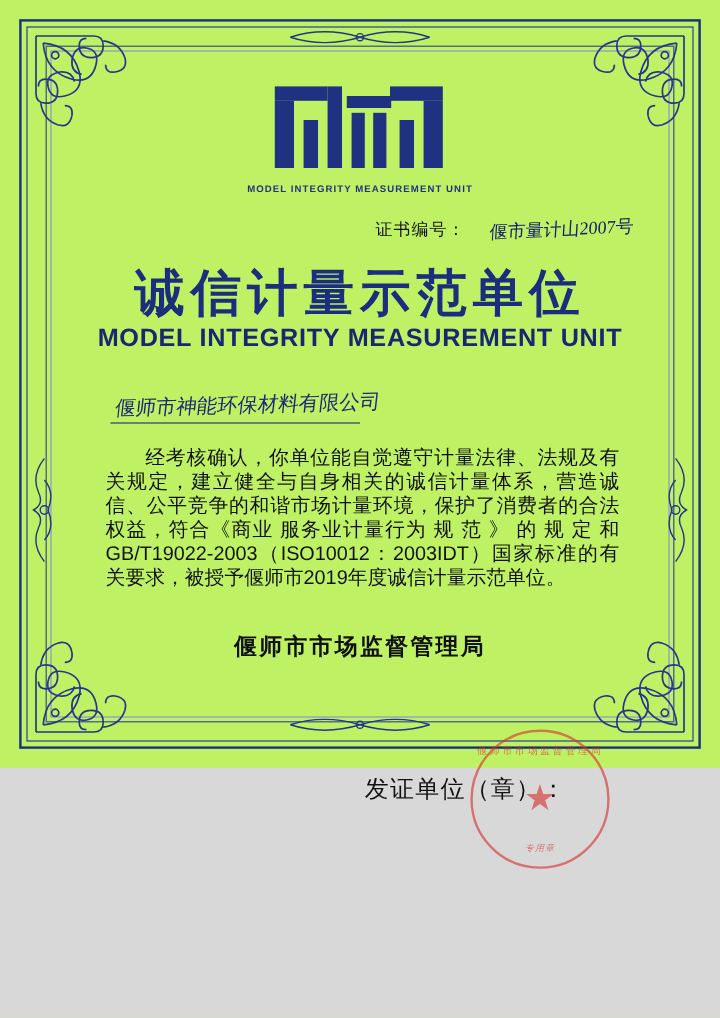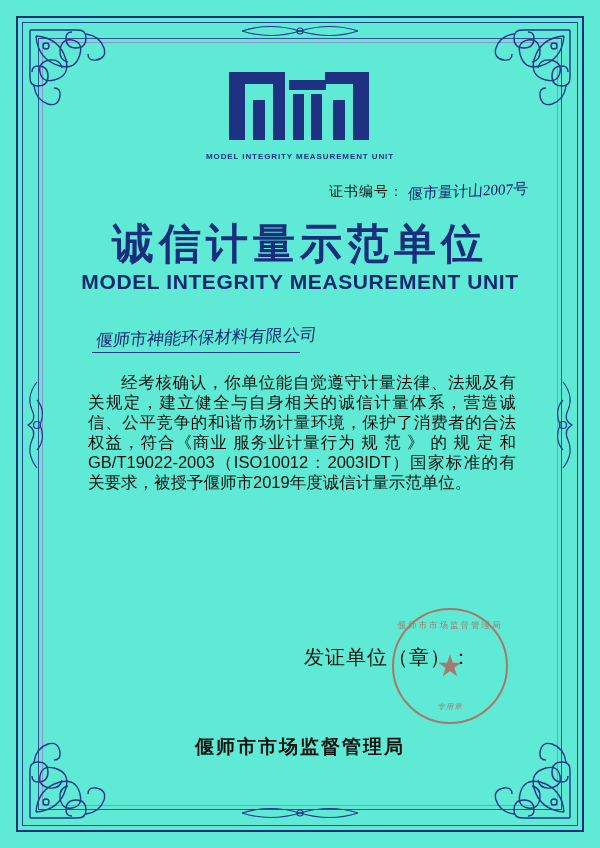--- a/index.html
+++ b/index.html
@@ -9,22 +9,22 @@
   }
   body {
     width: 600px;
     height: 848px;
     font-family: "Liberation Sans", sans-serif;
     overflow: hidden;
   }
   .certificate {
     position: relative;
     width: 600px;
-    height: 848px;
-    background: #5eead4;
+    height: 640px;
+    background: #bef264;
     box-sizing: border-box;
   }
   
   .border-outer {
     position: absolute;
     left: 16px;
     top: 16px;
     right: 16px;
     bottom: 16px;
     border: 2px solid #1c2f7c;
@@ -96,21 +96,21 @@
 
   
   .cert-no-row {
     position: absolute;
     top: 182px;
     right: 72px;
     font-size: 14px;
     color: #111;
     display: flex;
     align-items: flex-end;
-    gap: 4px;
+    gap: 20px;
   }
   .cert-no-label { letter-spacing: 1px; }
   .cert-no-value {
     font-family: "Liberation Serif", serif;
     color: #15206b;
     font-size: 15px;
     transform: rotate(-2.5deg) skewX(-6deg);
     border-bottom: 0;
     white-space: nowrap;
   }

